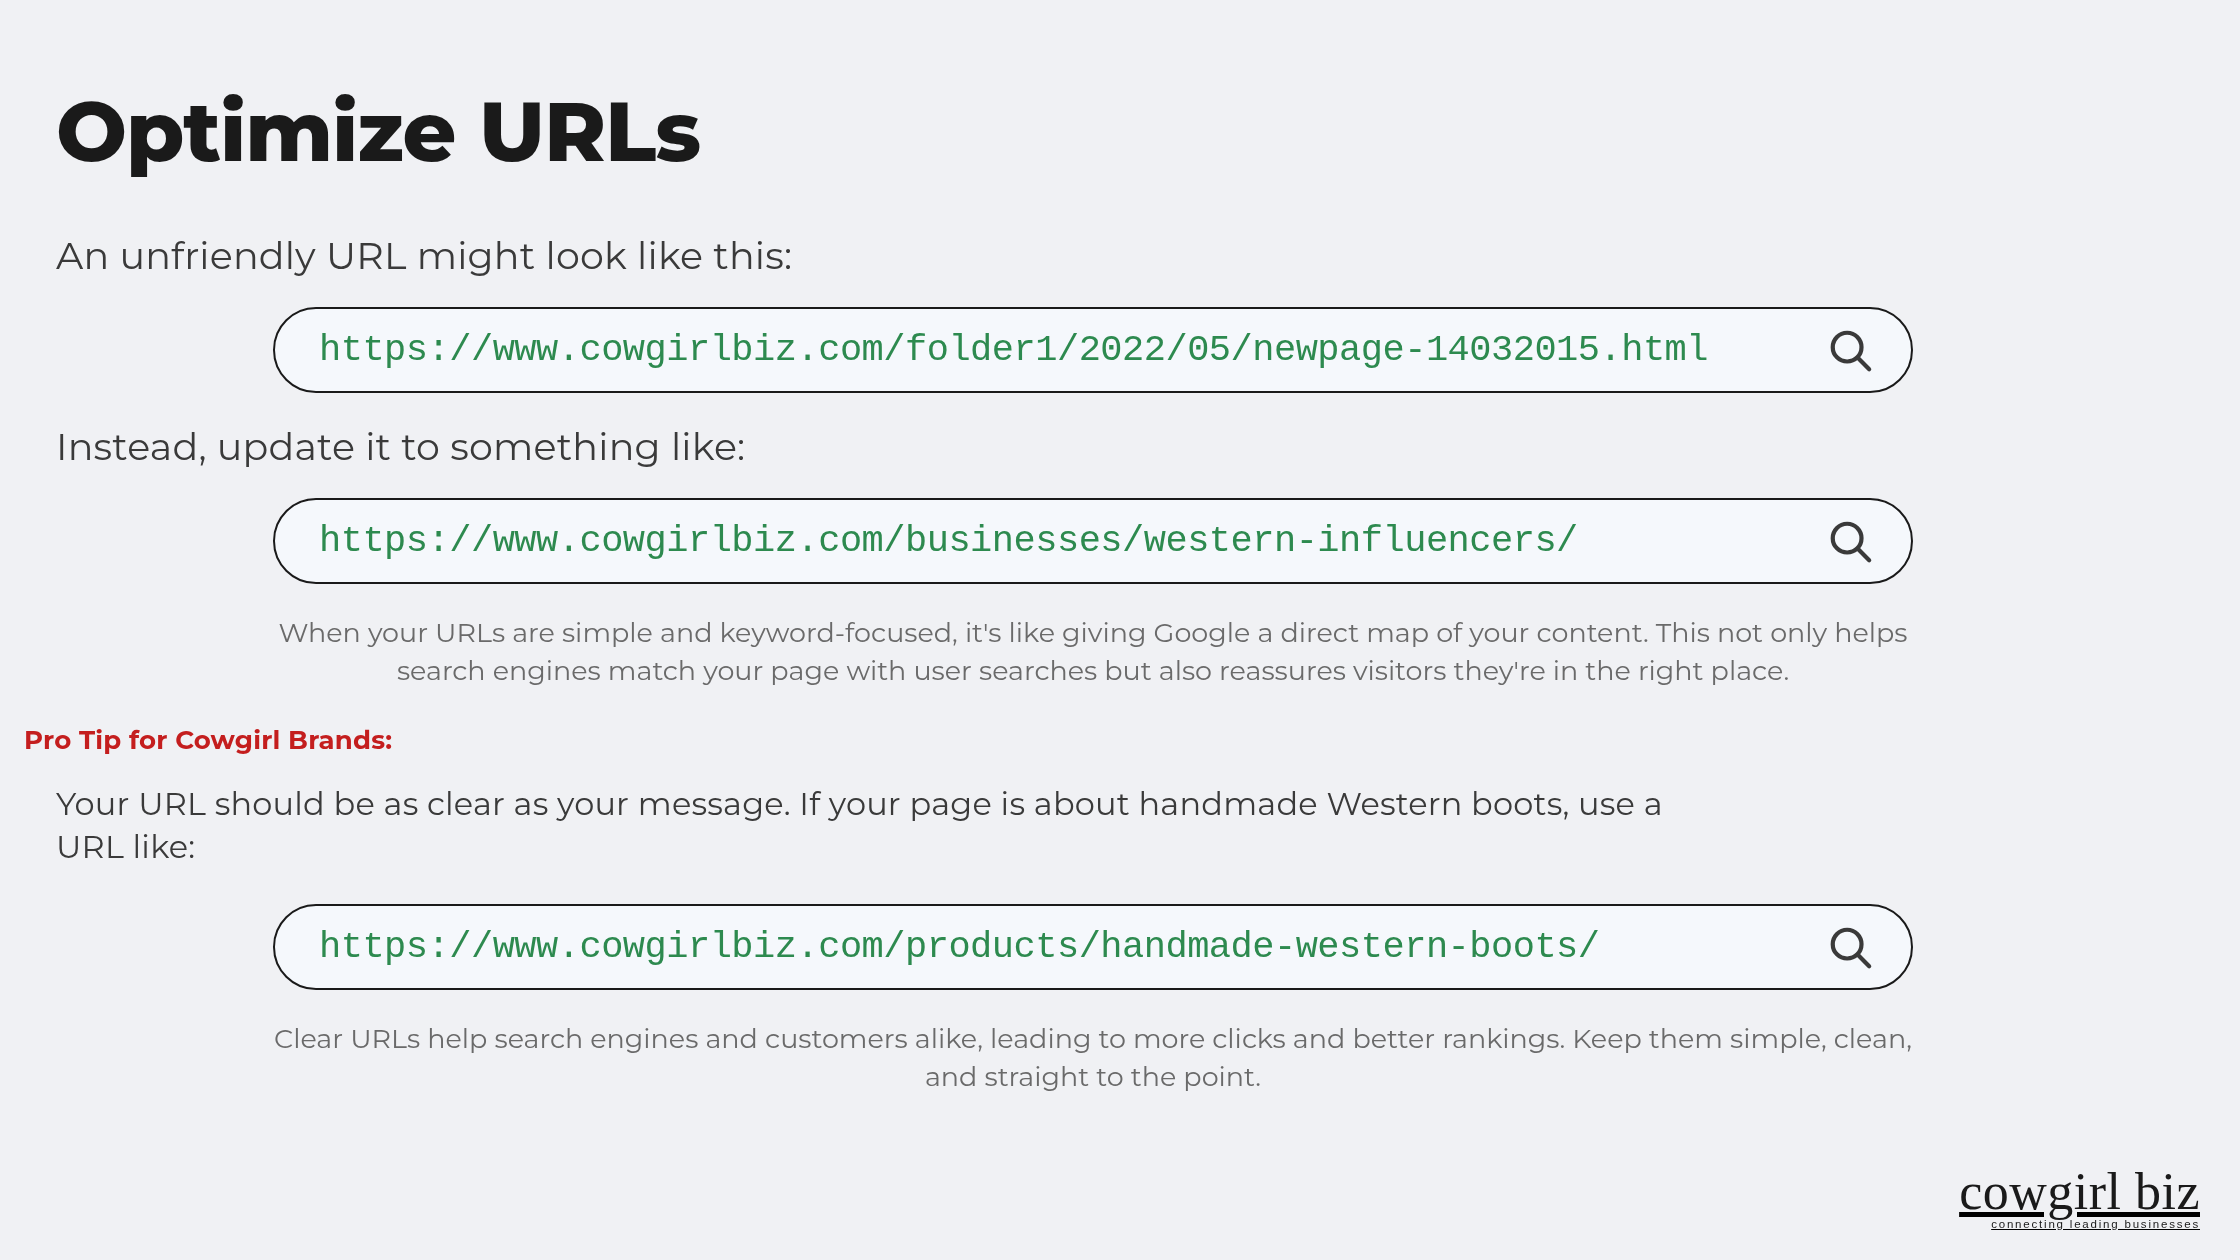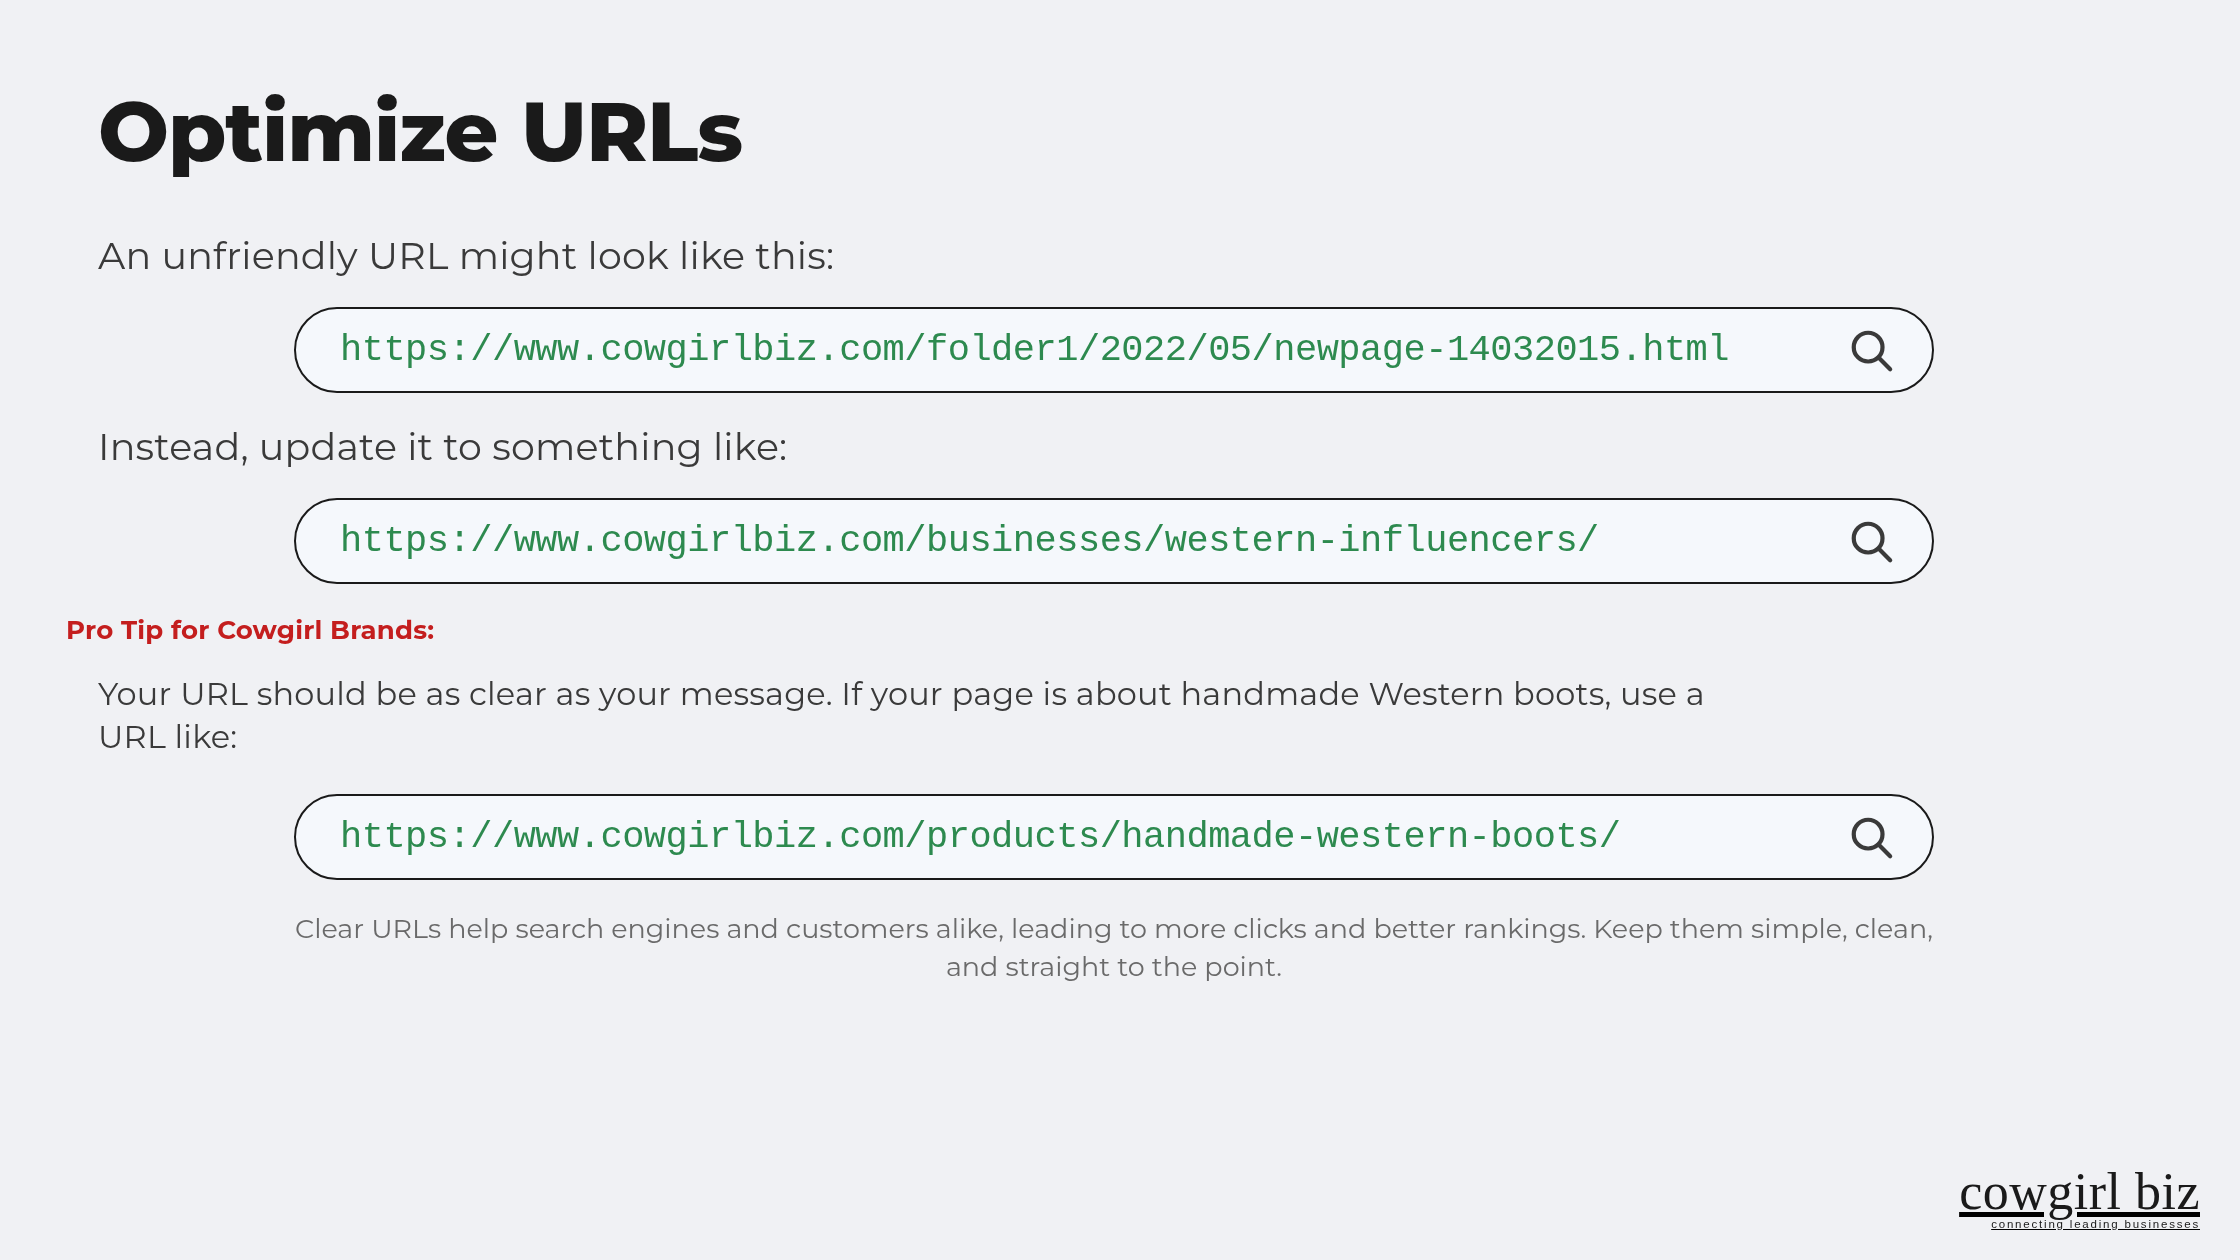--- a/index.html
+++ b/index.html
@@ -5,21 +5,21 @@
     * { margin: 0; padding: 0; box-sizing: border-box; }
     body {
       width: 2240px;
       height: 1260px;
       background: #f0f1f4;
       font-family: 'Montserrat', -apple-system, BlinkMacSystemFont, sans-serif;
       position: relative;
       overflow: hidden;
     }
     .container {
-      padding: 80px 110px 60px 98px;
+      padding: 80px 110px 60px 56px;
     }
     .title {
       font-size: 84px;
       font-weight: 800;
       color: #1a1a1a;
       letter-spacing: -1px;
       margin-bottom: 50px;
     }
     .desc-text {
       font-size: 38px;
@@ -122,20 +122,21 @@
   <p class="desc-text">Instead, update it to something like:</p>
 
   <div class="url-bar">
     <span class="url-text">https://www.cowgirlbiz.com/businesses/western-influencers/</span>
     <svg class="search-icon" viewBox="0 0 24 24" fill="none" stroke="#3a3a3a" stroke-width="2.2" stroke-linecap="round">
       <circle cx="10.5" cy="10.5" r="7.5"></circle>
       <line x1="16.2" y1="16.2" x2="22" y2="22"></line>
     </svg>
   </div>
 
+  <p class="explain-text">When your URLs are simple and keyword-focused, it's like giving Google a direct map of your content. This not only helps search engines match your page with user searches but also reassures visitors they're in the right place.</p>
 
   <h2 class="pro-tip-heading">Pro Tip for Cowgirl Brands:</h2>
 
   <p class="tip-text">Your URL should be as clear as your message. If your page is about handmade Western boots, use a URL like:</p>
 
   <div class="url-bar">
     <span class="url-text">https://www.cowgirlbiz.com/products/handmade-western-boots/</span>
     <svg class="search-icon" viewBox="0 0 24 24" fill="none" stroke="#3a3a3a" stroke-width="2.2" stroke-linecap="round">
       <circle cx="10.5" cy="10.5" r="7.5"></circle>
       <line x1="16.2" y1="16.2" x2="22" y2="22"></line>

